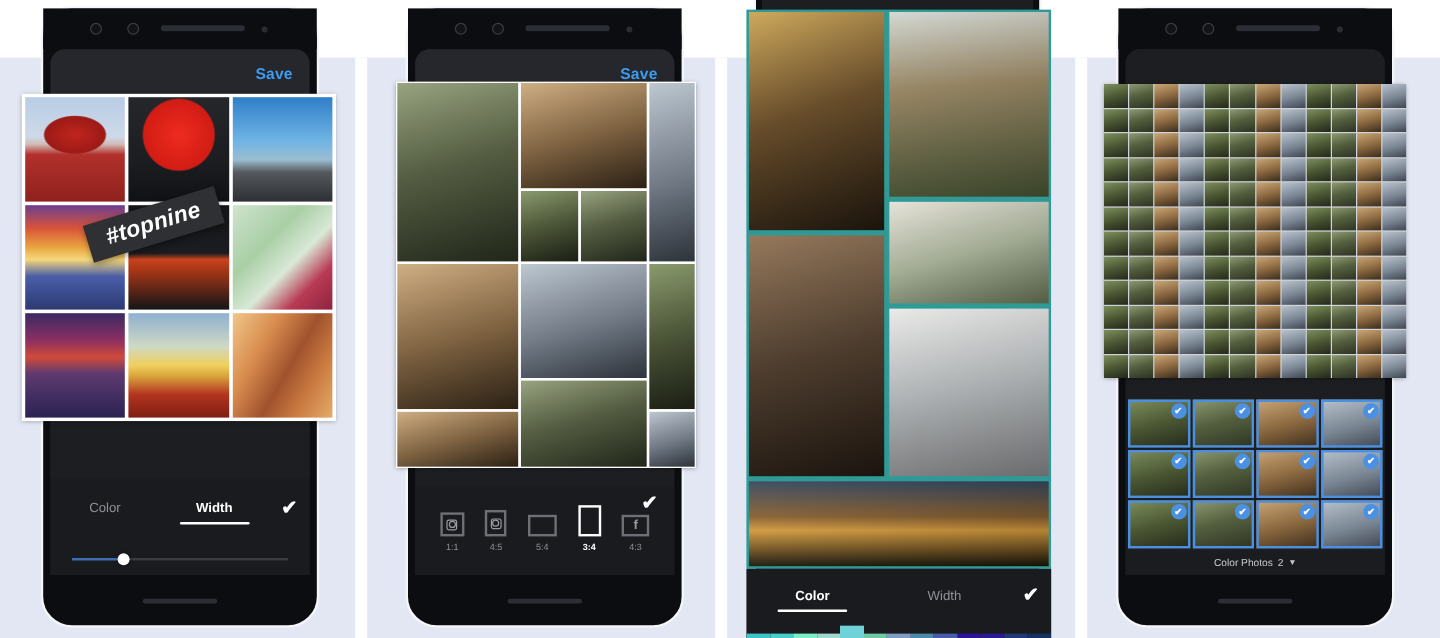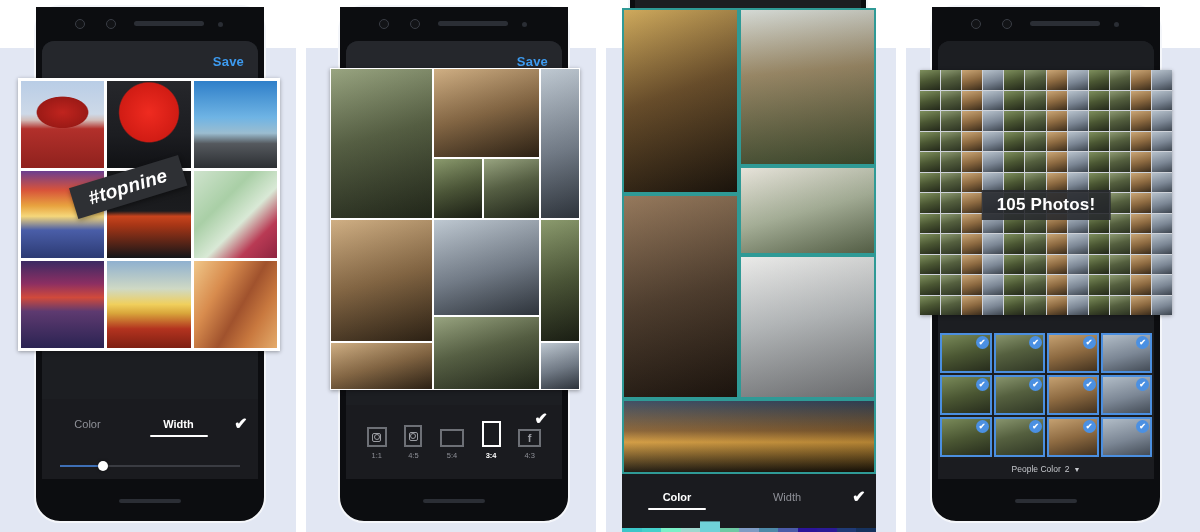--- a/index.html
+++ b/index.html
@@ -396,21 +396,21 @@
               <div class="tick">✔</div>
             </div>
             <div class="selcell" style="background: linear-gradient(165deg, rgb(202, 166, 118), rgb(141, 106, 65) 50%, rgb(59, 44, 27));">
               <div class="tick">✔</div>
             </div>
             <div class="selcell" style="background: linear-gradient(165deg, rgb(183, 194, 204), rgb(123, 134, 148) 55%, rgb(61, 69, 79));">
               <div class="tick">✔</div>
             </div>
           </div>
         <div class="albumbar">
-          <span>People Color</span>
+          <span>Color Photos</span>
           <span>2</span>
           <span class="caret">▼</span>
         </div>
       </div>
     </div>
     <div class="speaker-bot" style="left:50%; transform:translateX(-50%); bottom:18px; width:62px;"></div>
   </div>
 
   <div class="collage" style="left:920px; top:70px; width:252px; height:245px;">
     <div class="mosaic" id="mosaic" style="grid-template-columns:repeat(12,1fr); grid-template-rows:repeat(12,1fr);">
@@ -552,16 +552,15 @@
         <div class="mtile" style="background: linear-gradient(165deg, rgb(183, 194, 204), rgb(123, 134, 148) 55%, rgb(61, 69, 79));"></div>
         <div class="mtile" style="background: linear-gradient(165deg, rgb(126, 143, 93), rgb(75, 87, 51) 50%, rgb(35, 40, 26));"></div>
         <div class="mtile" style="background: linear-gradient(165deg, rgb(141, 154, 114), rgb(85, 96, 63) 45%, rgb(44, 51, 34));"></div>
         <div class="mtile" style="background: linear-gradient(165deg, rgb(202, 166, 118), rgb(141, 106, 65) 50%, rgb(59, 44, 27));"></div>
         <div class="mtile" style="background: linear-gradient(165deg, rgb(183, 194, 204), rgb(123, 134, 148) 55%, rgb(61, 69, 79));"></div>
         <div class="mtile" style="background: linear-gradient(165deg, rgb(126, 143, 93), rgb(75, 87, 51) 50%, rgb(35, 40, 26));"></div>
         <div class="mtile" style="background: linear-gradient(165deg, rgb(141, 154, 114), rgb(85, 96, 63) 45%, rgb(44, 51, 34));"></div>
         <div class="mtile" style="background: linear-gradient(165deg, rgb(202, 166, 118), rgb(141, 106, 65) 50%, rgb(59, 44, 27));"></div>
         <div class="mtile" style="background: linear-gradient(165deg, rgb(183, 194, 204), rgb(123, 134, 148) 55%, rgb(61, 69, 79));"></div>
       </div>
-    <div class="photobadge">105 Photos!</div>
   </div>
 
 </div>
 
 </body></html>

